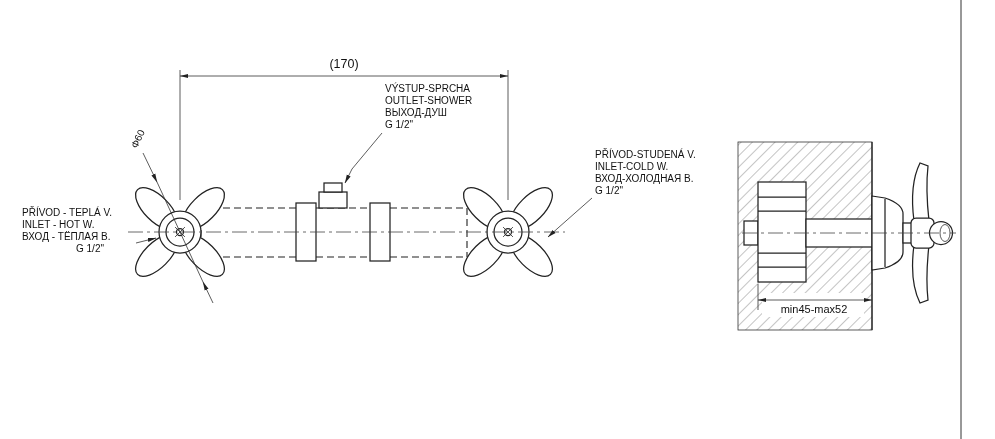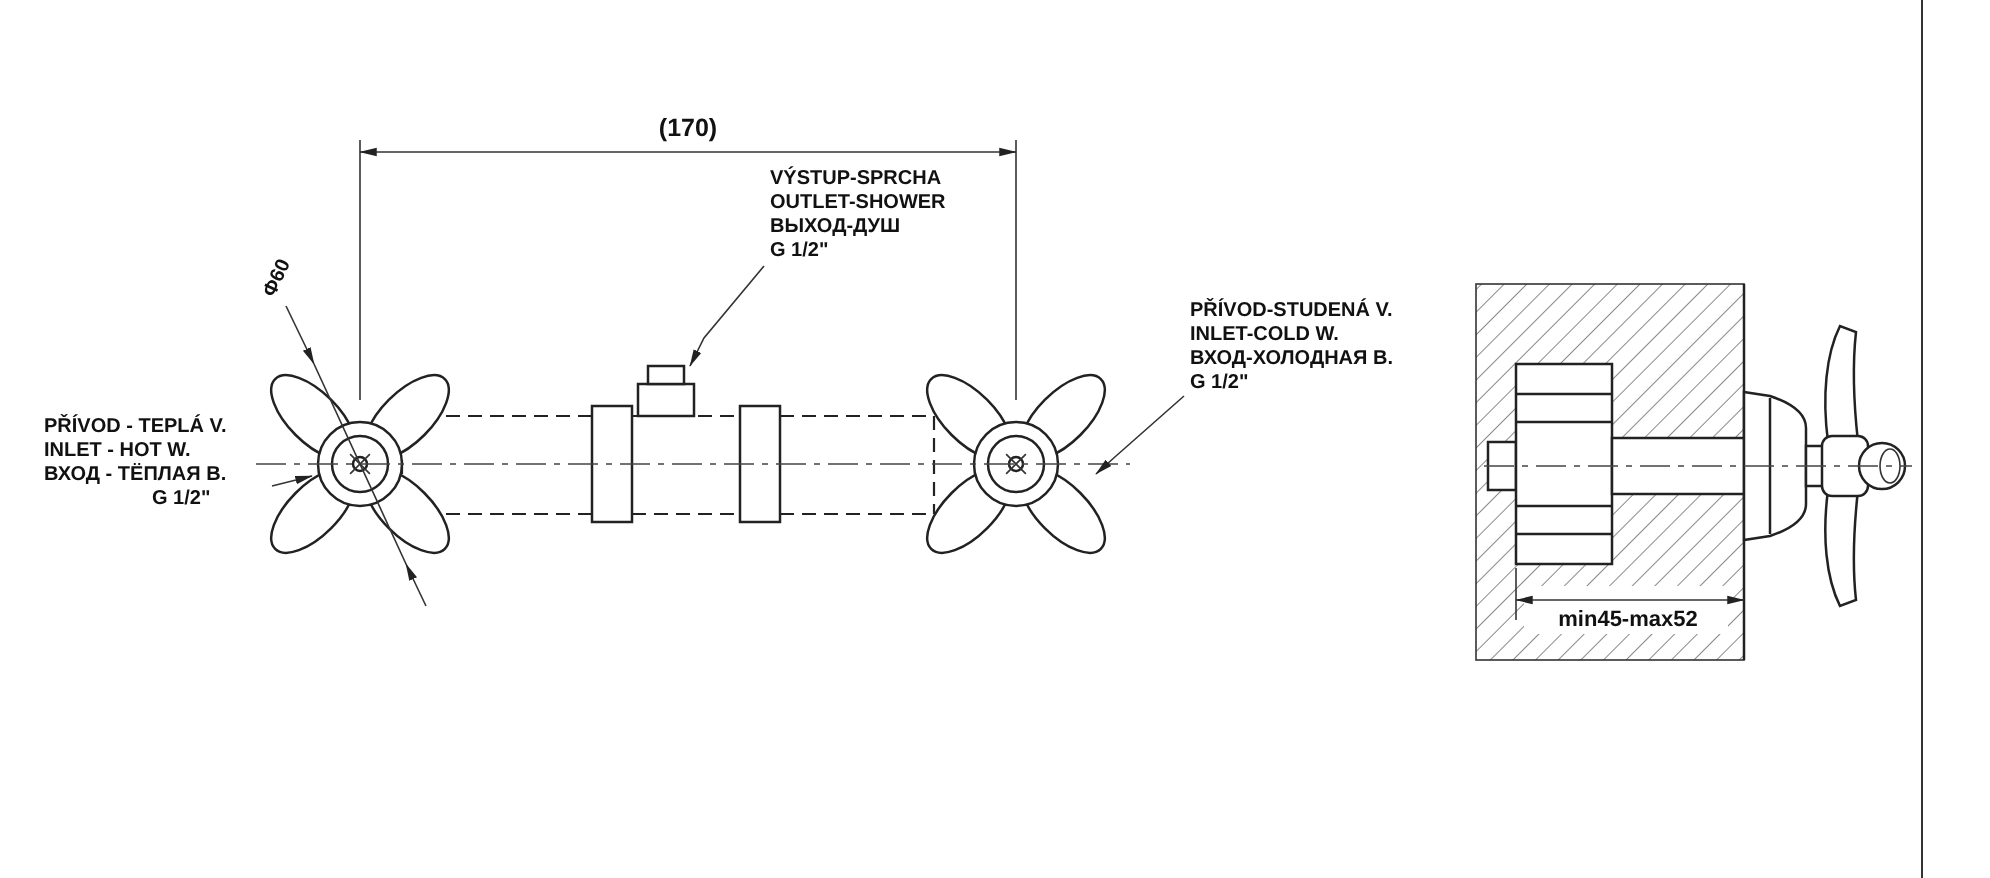--- a/index.html
+++ b/index.html
@@ -1,16 +1,16 @@
 <!DOCTYPE html>
 <html><head>
 <meta charset="utf-8">
 <style>
   html,body{margin:0;padding:0;background:#ffffff;}
-  .stage{width:995px;height:439px;position:relative;background:#fff;overflow:hidden;font-weight:bold;}
+  .stage{width:995px;height:439px;position:relative;background:#fff;overflow:hidden;}
   svg{display:block;}
   text{font-family:"Liberation Sans", sans-serif;fill:#111;}
   .t{font-size:10px;}
   .t-dim{font-size:12.5px;}
   .t-dim2{font-size:11px;}
   .ol{stroke:#222;stroke-width:1.25;fill:#fff;}
   .ln{stroke:#222;stroke-width:1.25;fill:none;}
   .thin{stroke:#333;stroke-width:0.8;fill:none;}
   .dash{stroke:#222;stroke-width:1.1;fill:none;stroke-dasharray:7 4;}
   .cl{stroke:#444;stroke-width:0.8;fill:none;stroke-dasharray:15 4 3 4;}

